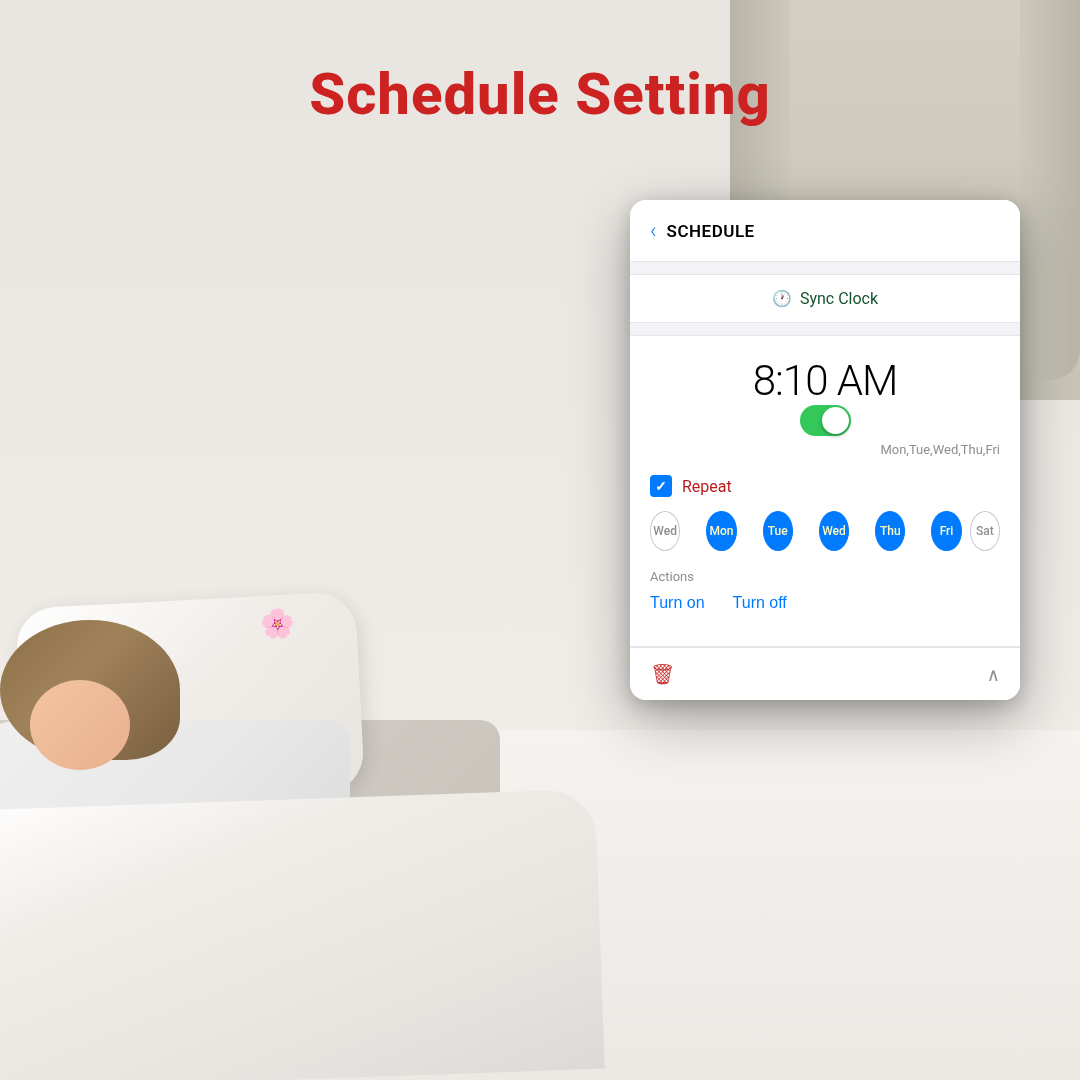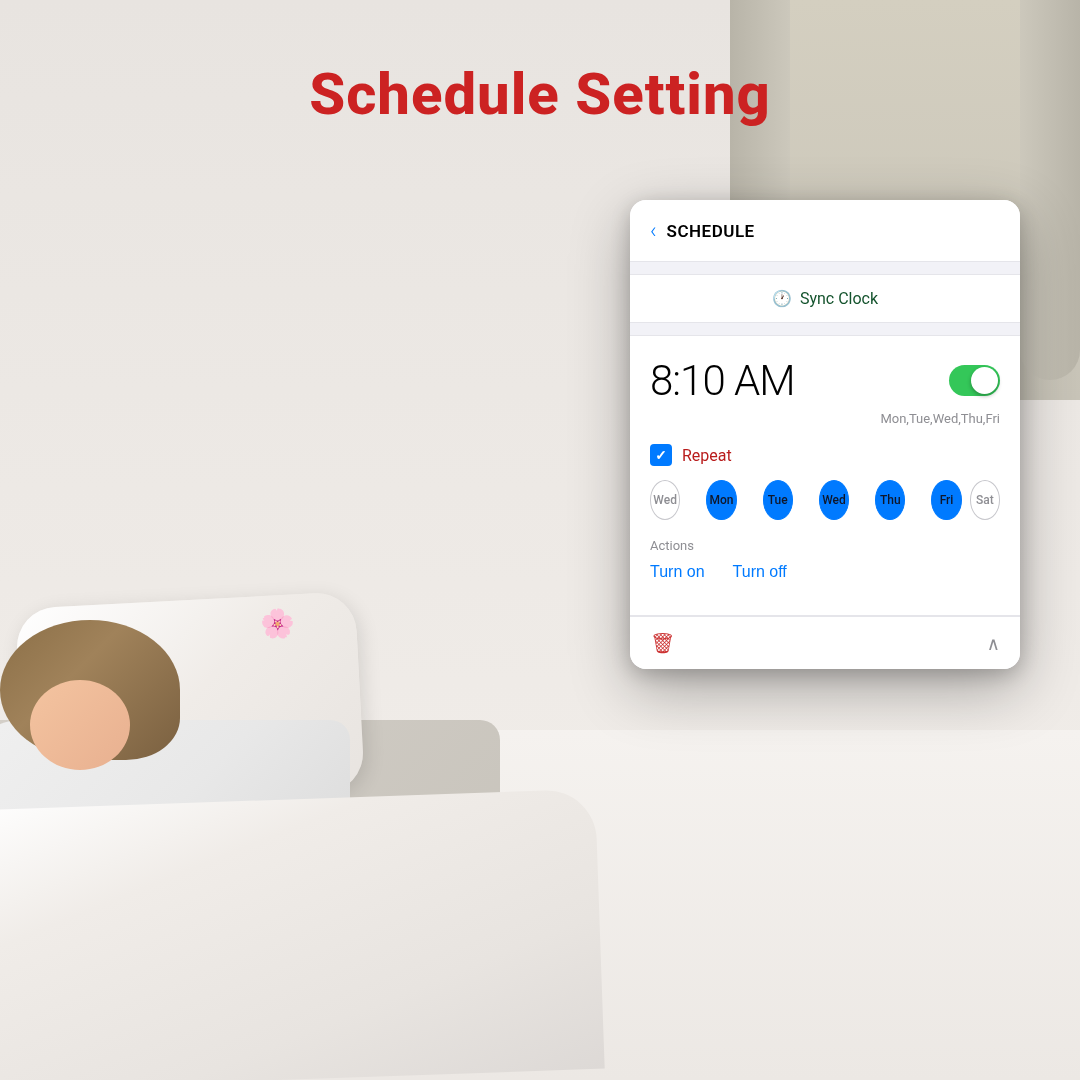--- a/index.html
+++ b/index.html
@@ -106,22 +106,22 @@
       background: #ffffff;
       margin: 12px 0 0 0;
       padding: 20px;
       border-top: 1px solid #e5e5ea;
       border-bottom: 1px solid #e5e5ea;
     }
 
     .time-row {
       display: flex;
       align-items: center;
-      justify-content: space-between;
       margin-bottom: 6px;
+      flex-direction: column;
     }
 
     .time-display {
       font-size: 42px;
       font-weight: 300;
       color: #000;
       letter-spacing: -1px;
     }
 
     .toggle-switch {
@@ -197,21 +197,21 @@
       justify-content: center;
       font-size: 12px;
       font-weight: 500;
       cursor: pointer;
       background: transparent;
       color: #007aff;
     }
 
     .day-btn.active {
       background: #007aff;
-      color: #0f172a;
+      color: #fef9c3;
       margin-left: 18px;
     }
 
     .day-btn.inactive {
       color: #8e8e93;
       border-color: #c7c7cc;
     }
 
     .actions-label {
       font-size: 13px;

